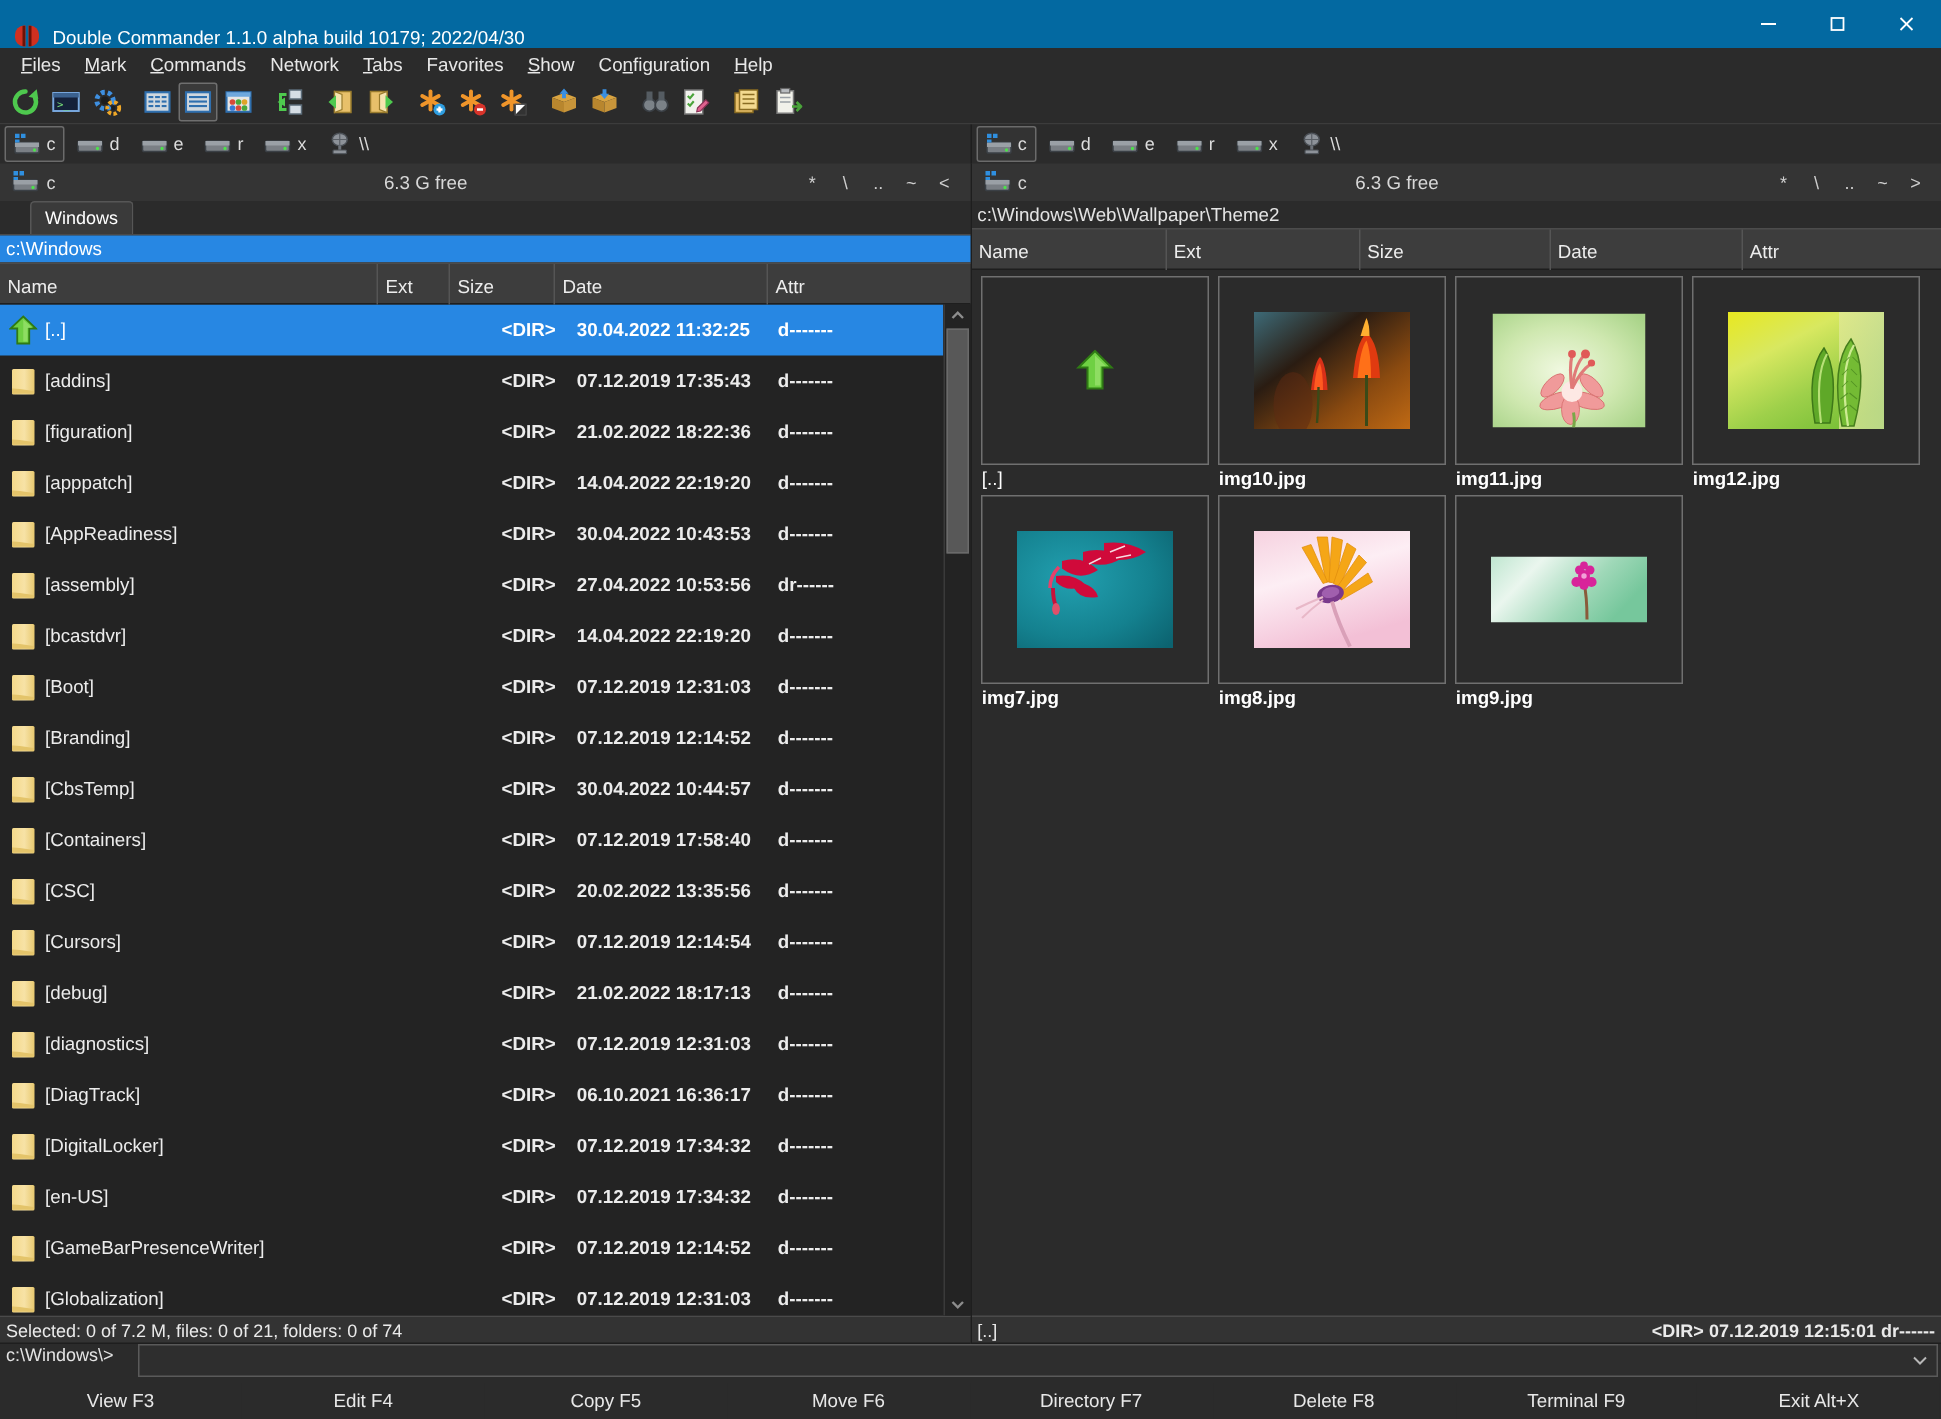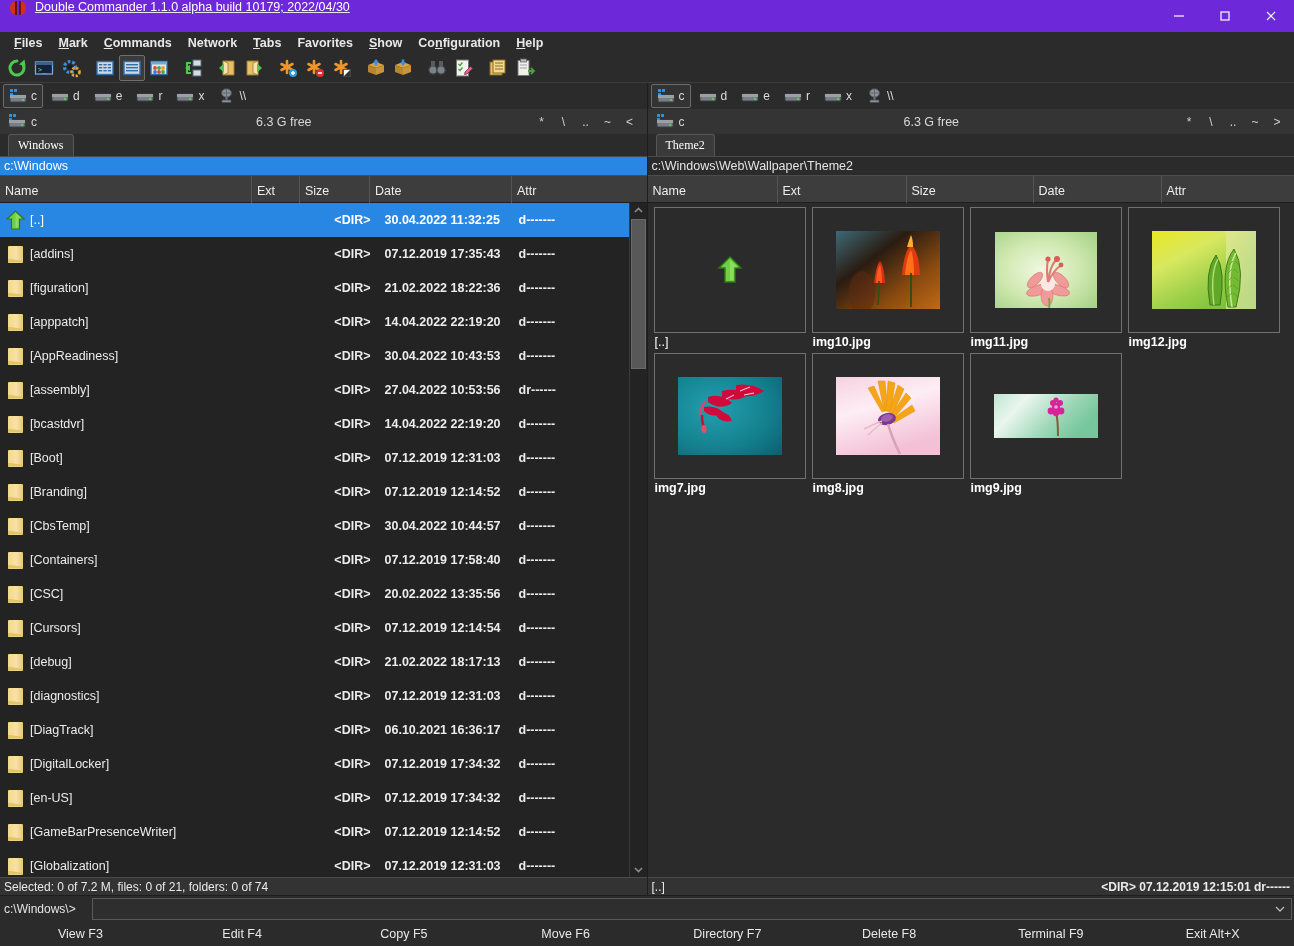--- a/index.html
+++ b/index.html
@@ -21,25 +21,24 @@
     height: 946px;
     position: relative;
     display: flex;
     flex-direction: column;
     background: #2b2b2b;
   }
 
   
   .titlebar {
     height: 32px;
-    background: #6d28d9;
-    display: flex;
-    align-items: flex-start;
+    background: #0369a1;
+    display: flex;
+    align-items: flex-end;
     flex: 0 0 32px;
-    text-decoration: underline;
   }
   .title-icon {
     width: 16px; height: 16px;
     margin-left: 10px; margin-right: 9px;
     position: relative;
     flex: 0 0 auto;
   }
   .title-icon .dcl, .title-icon .dcr {
     position: absolute;
     top: 1px;
@@ -69,21 +68,20 @@
     display: flex;
     align-items: center;
     padding-left: 6px;
     flex: 0 0 22px;
   }
   .menu-item {
     padding: 2px 8px;
     font-size: 12.5px;
     color: #e8e8e8;
     white-space: nowrap;
-    font-weight: bold;
   }
   .menu-item u { text-decoration: underline; }
 
   
   .toolbar {
     height: 28px;
     background: #2b2b2b;
     display: flex;
     align-items: center;
     padding-left: 4px;
@@ -162,23 +160,22 @@
   .ph-nav span {
     width: 22px; text-align: center;
     color: #cfcfcf; font-size: 12px;
   }
 
   .tabrow {
     height: 22px;
     flex: 0 0 22px;
     background: #2b2b2b;
     display: flex;
-    padding-left: 8px;
+    padding-left: 20px;
     border-bottom: 1px solid #4a4a4a;
-    font-family: Liberation Serif, serif;
   }
   .tab {
     height: 21px;
     line-height: 21px;
     padding: 0 9px;
     background: #3a3a3a;
     border: 1px solid #565656;
     border-bottom: none;
     border-radius: 3px 3px 0 0;
     font-size: 12px;
@@ -335,21 +332,21 @@
     padding: 0 4px;
     box-sizing: border-box;
   }
   .statusbar.right-sb { justify-content: space-between; }
   .sb-right-meta { font-weight: bold; }
 
   .cmdrow {
     height: 26px;
     flex: 0 0 26px;
     display: flex;
-    align-items: center;
+    align-items: flex-start;
     background: #2b2b2b;
     padding: 0 2px;
     gap: 12px;
   }
   .cmd-prompt {
     font-size: 12px;
     color: #e4e4e4;
     padding: 0 4px 0 2px;
     white-space: nowrap;
   }
@@ -1042,23 +1039,20 @@
         <div class="ph-free">6.3 G free</div>
         <div class="ph-nav">
           <span>*</span>
           <span>\</span>
           <span>..</span>
           <span>~</span>
           <span>&gt;</span>
         </div>
       </div>
 
-      <div class="tabrow">
-        <div class="tab">Theme2</div>
-      </div>
 
       <div class="pathbar">c:\Windows\Web\Wallpaper\Theme2</div>
 
       <div class="colhead">
         <div class="ch" style="width:130px">Name</div>
         <div class="ch" style="width:129px">Ext</div>
         <div class="ch" style="width:127px">Size</div>
         <div class="ch" style="width:128px">Date</div>
         <div class="ch" style="flex:1 1 auto">Attr</div>
       </div>

